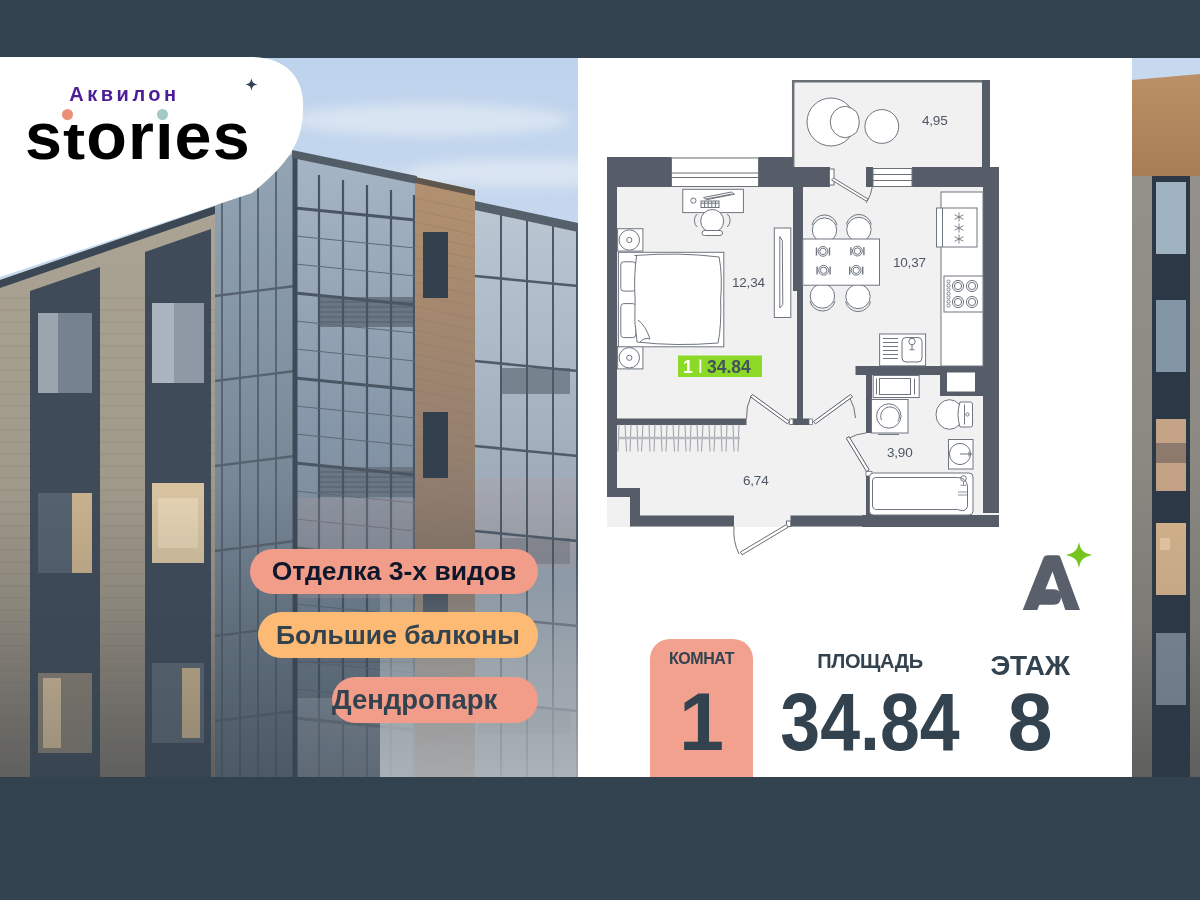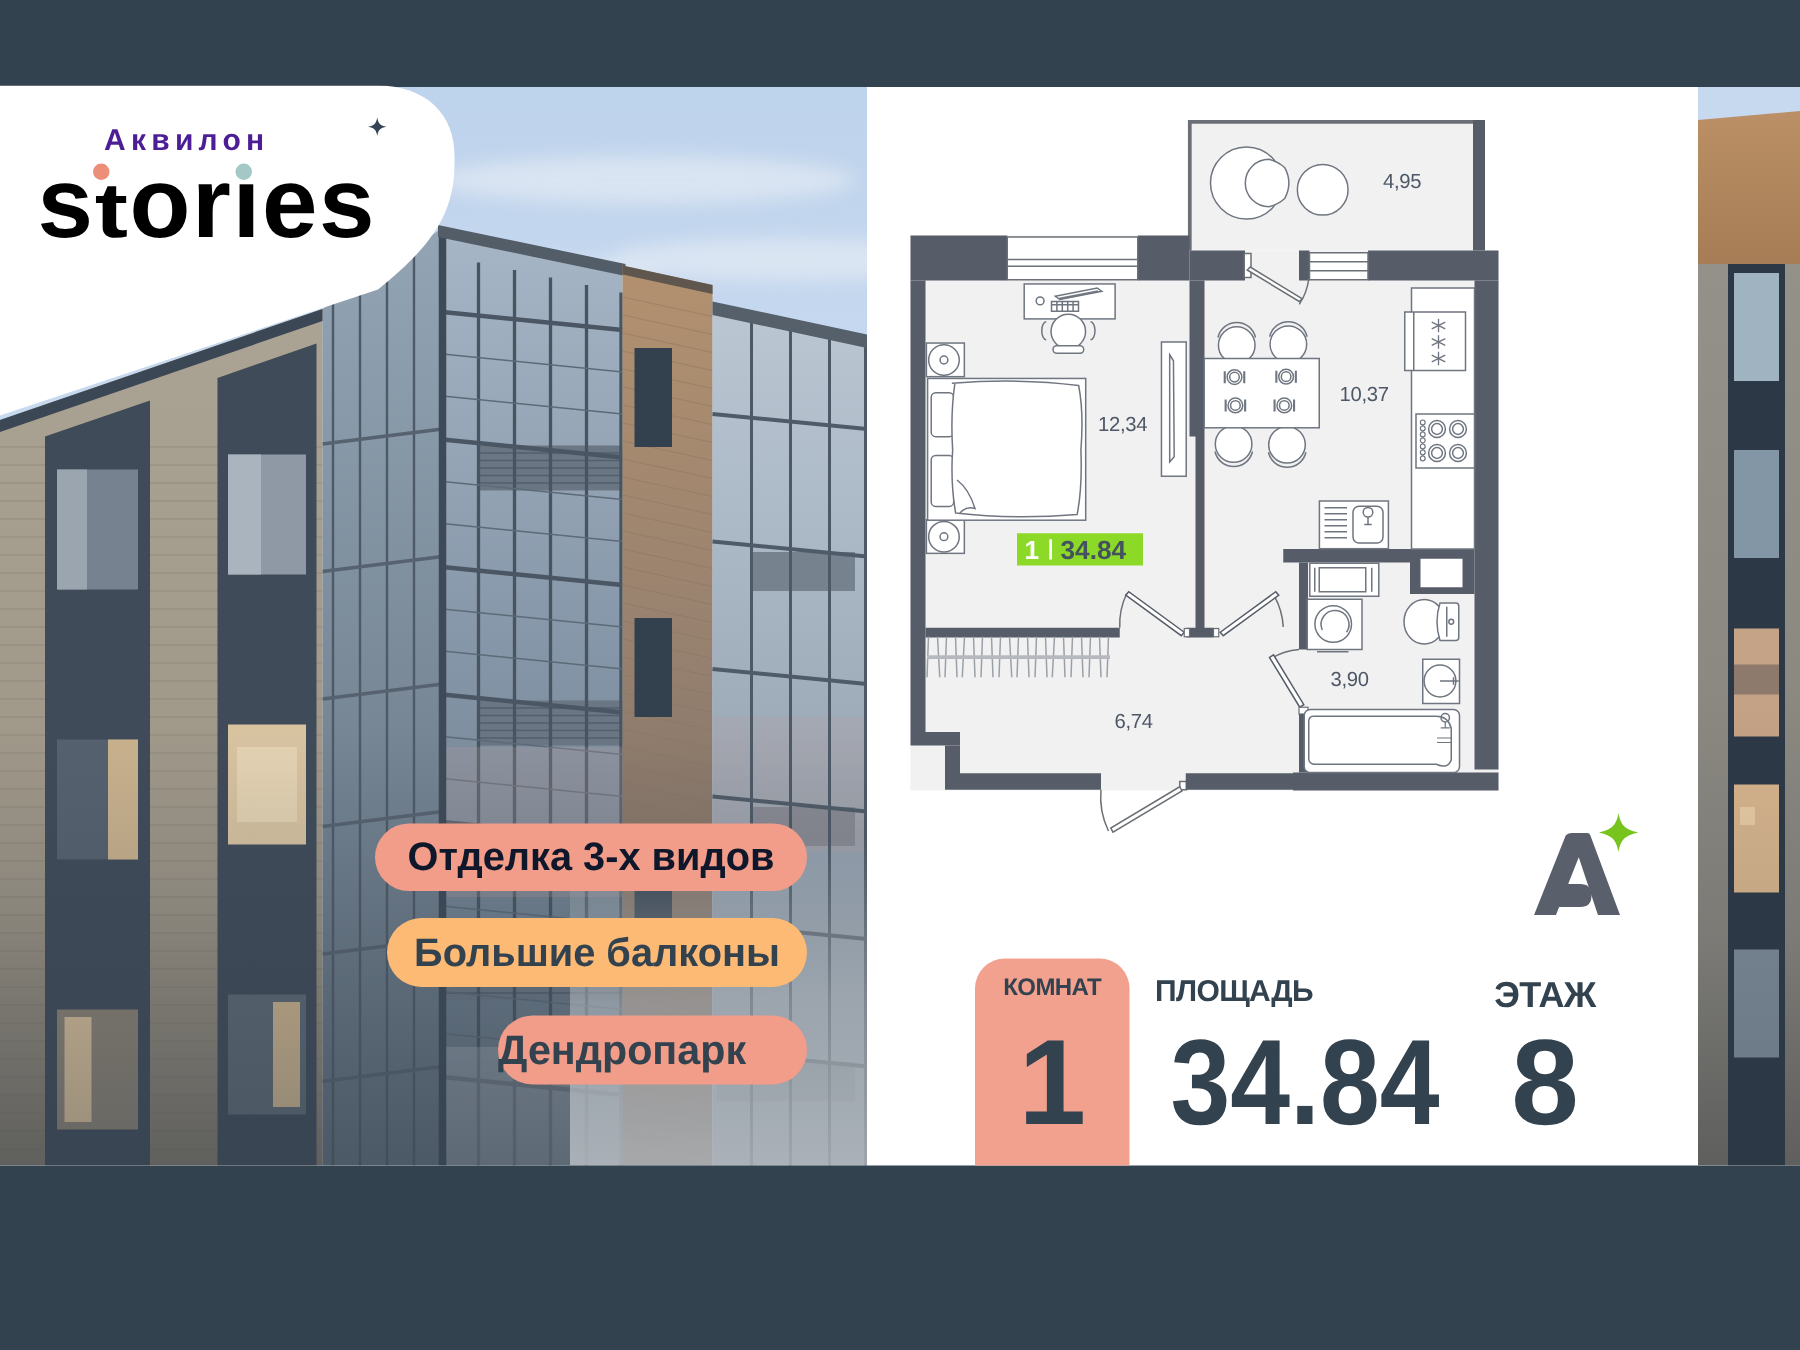--- a/index.html
+++ b/index.html
@@ -532,17 +532,17 @@
   <path d="M8.7,74 L29.8,21 Q31,19.3 33.5,19.3 L44.3,19.3 Q45.6,19.3 46.2,20.8 L66,74 L51.3,74 L38.5,35.5 L23.3,74 Z" fill="#5a606b"></path>
   <path d="M20,53.3 H39.5 Q47,53.3 47,61 Q47,68.7 39.5,68.7 H20 Z" fill="#5a606b"></path>
 
   <path d="M65,6 C66.6,14.3 69,16.7 78,19 C69,21.3 66.6,23.7 65,32 C63.4,23.7 61,21.3 52,19 C61,16.7 63.4,14.3 65,6 Z" fill="#76c41d"></path>
 </svg>
 
 <div class="abs" style="left:650px;top:639px;width:103px;height:138px;background:#f2a18e;border-radius:20px 20px 0 0;"></div>
 <div class="abs" style="left:651px;top:650px;width:101px;text-align:center;color:#33424f;font-size:16px;font-weight:700;letter-spacing:-0.4px;">КОМНАТ</div>
 <div class="abs" style="left:651px;top:676px;width:101px;text-align:center;color:#33424f;font-size:81px;font-weight:700;">1</div>
 
-<div class="abs" style="left:770px;top:650px;width:200px;color:#33424f;font-size:20px;font-weight:700;letter-spacing:-0.4px;">ПЛОЩАДЬ</div>
+<div class="abs" style="left:770px;top:650px;width:200px;text-align:center;color:#33424f;font-size:20px;font-weight:700;letter-spacing:-0.4px;">ПЛОЩАДЬ</div>
 <div class="abs" style="left:760px;top:676px;width:220px;text-align:center;color:#33424f;font-size:81px;font-weight:700;transform:scaleX(0.885);transform-origin:50% 50%;">34.84</div>
 
-<div class="abs" style="left:980px;top:650px;width:100px;text-align:center;color:#33424f;font-size:24px;font-weight:700;letter-spacing:-0.4px;">ЭТАЖ</div>
+<div class="abs" style="left:980px;top:650px;width:100px;text-align:center;color:#33424f;font-size:28px;font-weight:700;letter-spacing:-0.4px;">ЭТАЖ</div>
 <div class="abs" style="left:980px;top:676px;width:100px;text-align:center;color:#33424f;font-size:81px;font-weight:700;">8</div>
 
 </body></html>

